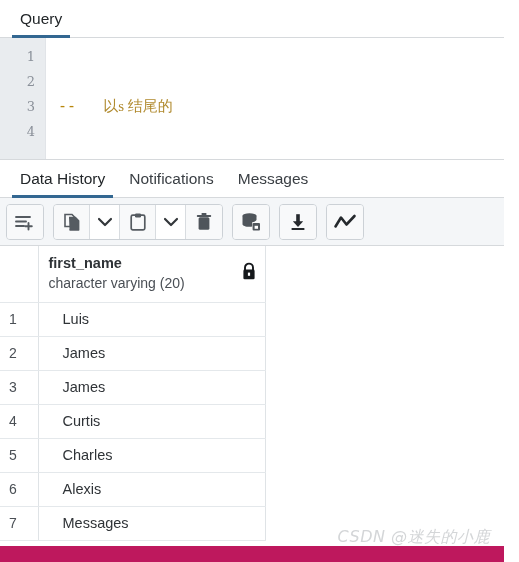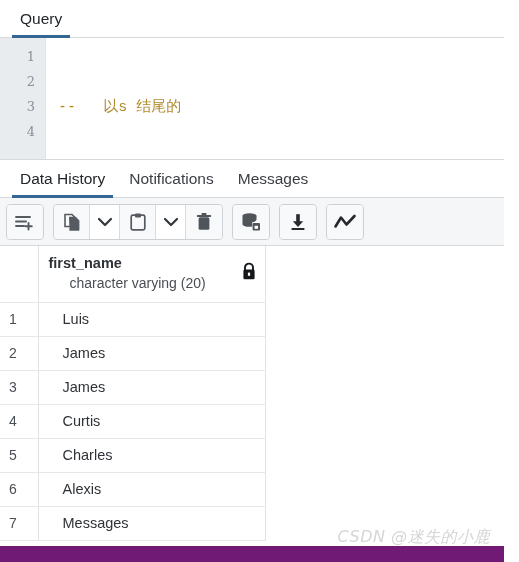--- a/index.html
+++ b/index.html
@@ -6,21 +6,21 @@
   html, body {
     margin: 0; padding: 0;
     width: 519px; height: 562px;
     background: #ffffff;
     font-family: "Liberation Sans", sans-serif;
     overflow: hidden;
   }
   #app {
     position: relative;
     width: 504px; height: 562px;
-    background: #701a75;
+    background: #be185d;
   }
 
   
   .tabstrip {
     position: relative;
     display: flex;
     align-items: flex-end;
     height: 38px;
     background: #ffffff;
     border-bottom: 1px solid #d6d9dc;
@@ -71,21 +71,21 @@
     flex: 1 1 auto;
     padding: 6px 0 0 12px;
     font-family: "DejaVu Sans Mono", monospace;
     font-size: 15px;
     line-height: 25px;
     white-space: pre;
     color: #2f3337;
   }
   .code .line { height: 25px; }
   .tok-comment { color: #b8860b; }
-  .tok-comment-cn { color: #b08a2e; font-family: Liberation Mono, monospace; }
+  .tok-comment-cn { color: #b08a2e; font-family: Liberation Serif, serif; }
   .tok-kw { color: #b5008f; font-weight: bold; }
   .tok-id { color: #4a4f55; }
   .tok-str { color: #a52a2a; }
   .tok-punc { color: #3a3f44; }
 
   
   .toolbar {
     display: flex;
     align-items: center;
     height: 48px;
@@ -152,21 +152,20 @@
   .hdr-name {
     font-size: 14.5px;
     font-weight: bold;
     color: #2f3337;
     line-height: 19px;
   }
   .hdr-type {
     font-size: 14px;
     color: #4a4f55;
     line-height: 20px;
-    margin-left: 21px;
   }
   .lock-icon { flex: 0 0 auto; margin-left: 6px; }
 
   tbody td { height: 34px; }
   .cell-rownum {
     font-size: 14px;
     color: #4a4f55;
     padding-left: 9px;
   }
   .cell-data {

